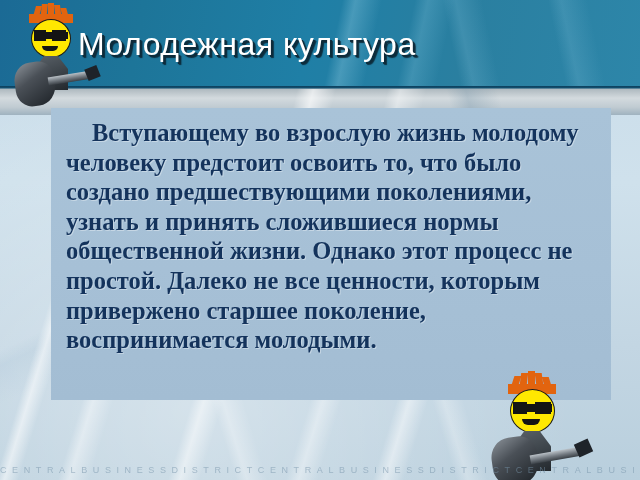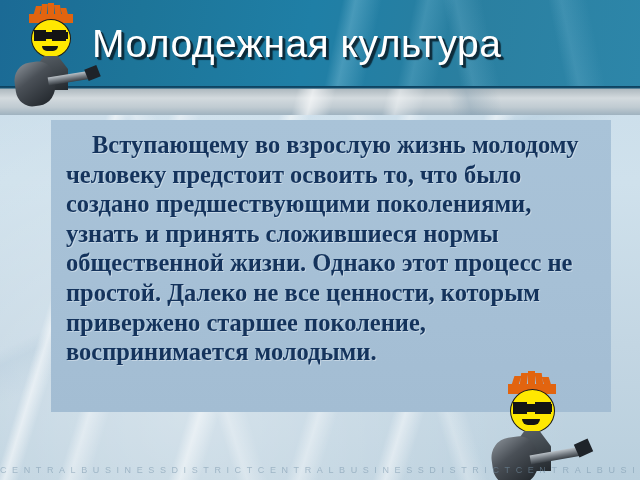--- a/index.html
+++ b/index.html
@@ -68,43 +68,42 @@
     background:
       linear-gradient(104deg, rgba(255,255,255,0) 46%, rgba(255,255,255,0.65) 48.5%, rgba(255,255,255,0) 52%),
       linear-gradient(104deg, rgba(255,255,255,0) 60%, rgba(255,255,255,0.45) 62%, rgba(255,255,255,0) 66%),
       linear-gradient(76deg, rgba(120,150,170,0) 70%, rgba(120,150,170,0.35) 73%, rgba(120,150,170,0) 78%),
       linear-gradient(180deg, #aeb9bf 0%, #d3dade 35%, #c0cbd2 70%, #9fb2bf 100%);
   }
 
   
   .slide-title {
     position: absolute;
-    left: 92px;
+    left: 78px;
     top: 22px;
     width: 530px;
-    font-size: 39px;
+    font-size: 32px;
     line-height: 44px;
     color: #ffffff;
     letter-spacing: 0.5px;
     text-shadow:
        2px 2px 0 #0e2b3a,
        3px 3px 1px rgba(6,22,32,0.75);
     white-space: nowrap;
   }
 
   
   .content-panel {
     position: absolute;
     left: 51px;
     top: 108px;
     width: 560px;
     height: 292px;
     background: linear-gradient(180deg, #a9c3d8 0%, #a6c0d6 55%, #a3bdd3 100%);
     box-shadow: 0 0 0 0 rgba(0,0,0,0);
-    margin-top: 12px;
   }
   .content-text {
     position: absolute;
     left: 15px;
     top: 10px;
     width: 534px;
     font-family: "Liberation Serif", serif;
     font-weight: bold;
     font-size: 24.5px;
     line-height: 29.6px;

